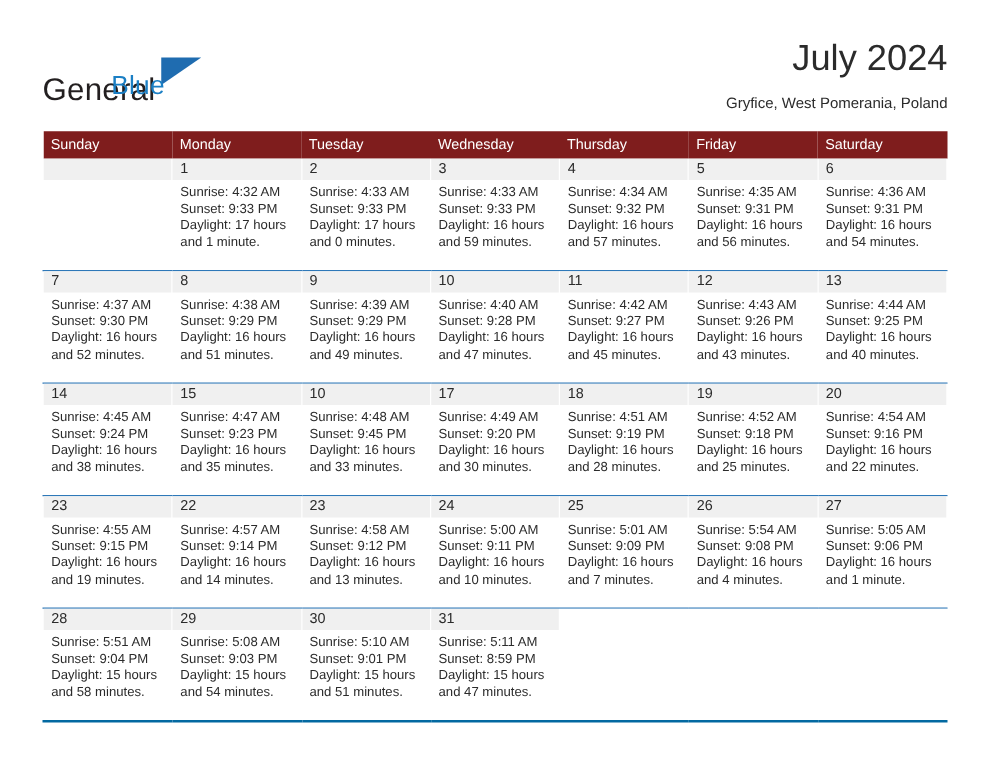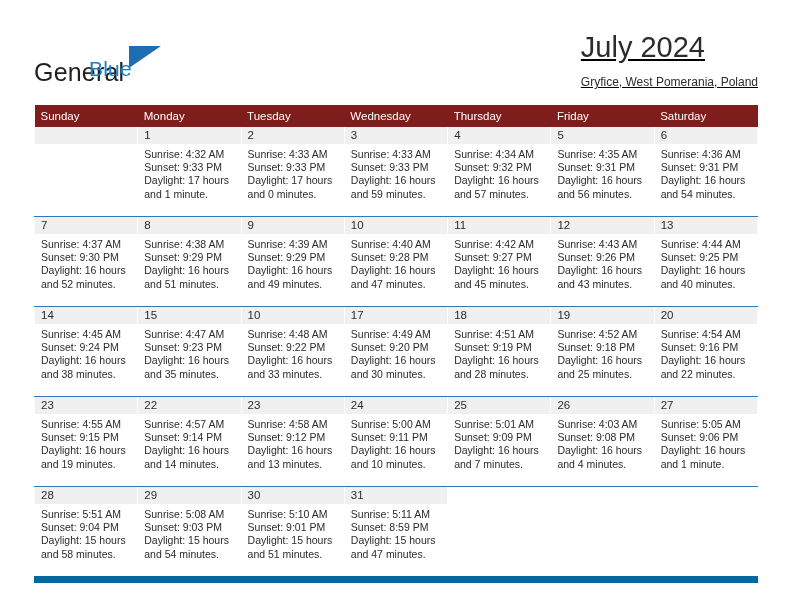--- a/index.html
+++ b/index.html
@@ -62,22 +62,21 @@
     width: 0;
     height: 0;
     border-top: 22px solid #1f6cb0;
     border-right: 32px solid transparent;
   }
 
   .title-block {
     position: absolute;
     right: 0;
     top: 0;
-    text-align: left;
-    text-decoration: underline;
+    text-align: right;
   }
   .cal-title {
     font-size: 29px;
     color: #2b2b2b;
     line-height: 34px;
     white-space: nowrap;
     font-weight: normal;
     margin: 0;
   }
   .cal-location {
@@ -111,21 +110,21 @@
     width: 103.42px;
     vertical-align: top;
     padding: 0;
     border-left: 1px solid #ffffff;
     border-right: 1px solid #ffffff;
     border-bottom: 1px solid #2e78b8;
     height: 89px;
     background: #ffffff;
   }
   .calendar tr.week:last-child td {
-    border-bottom: 7px solid #0369a1;
+    border-bottom: 2px solid #0369a1;
   }
   .daybox {
     position: relative;
     height: 89px;
     box-sizing: border-box;
   }
   .daynum-band {
     background: #f0f0f0;
     height: 17px;
     padding: 1px 0 0 6px;
@@ -356,21 +355,21 @@
                 <div>Daylight: 16 hours</div>
                 <div>and 35 minutes.</div>
               </div>
             </div>
           </td>
           <td>
             <div class="daybox">
               <div class="daynum-band">10</div>
               <div class="details">
                 <div>Sunrise: 4:48 AM</div>
-                <div>Sunset: 9:22 PM</div>
+                <div>Sunset: 9:45 PM</div>
                 <div>Daylight: 16 hours</div>
                 <div>and 33 minutes.</div>
               </div>
             </div>
           </td>
           <td>
             <div class="daybox">
               <div class="daynum-band">17</div>
               <div class="details">
                 <div>Sunrise: 4:49 AM</div>
@@ -467,21 +466,21 @@
                 <div>Sunset: 9:09 PM</div>
                 <div>Daylight: 16 hours</div>
                 <div>and 7 minutes.</div>
               </div>
             </div>
           </td>
           <td>
             <div class="daybox">
               <div class="daynum-band">26</div>
               <div class="details">
-                <div>Sunrise: 4:03 AM</div>
+                <div>Sunrise: 5:54 AM</div>
                 <div>Sunset: 9:08 PM</div>
                 <div>Daylight: 16 hours</div>
                 <div>and 4 minutes.</div>
               </div>
             </div>
           </td>
           <td>
             <div class="daybox">
               <div class="daynum-band">27</div>
               <div class="details">

